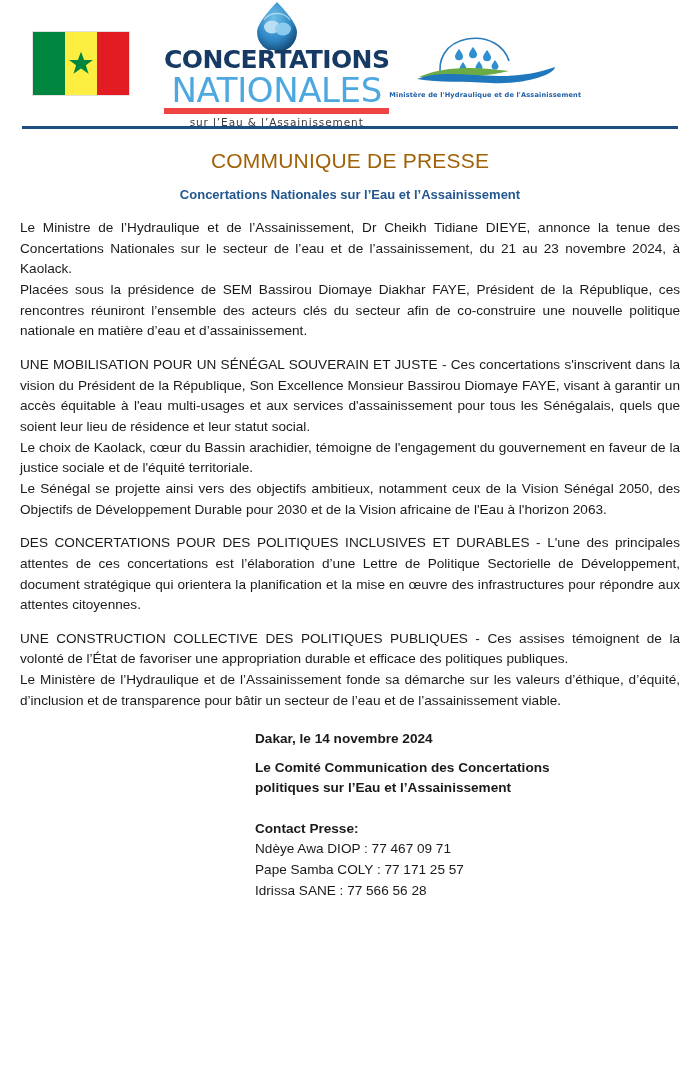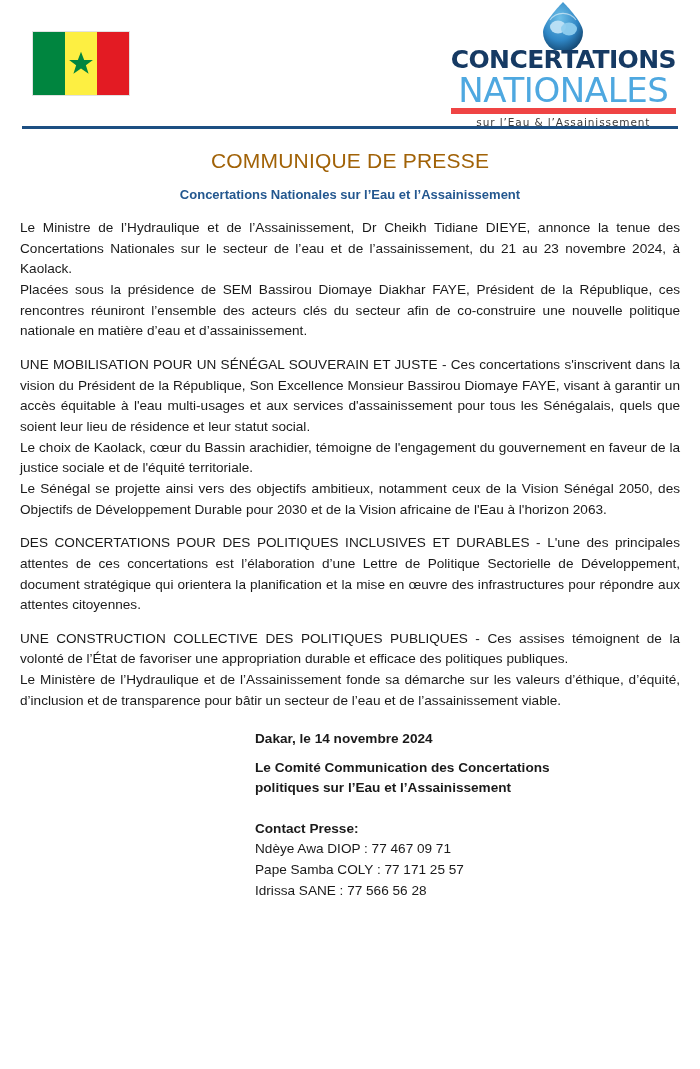--- a/index.html
+++ b/index.html
@@ -15,24 +15,22 @@
     color: #1a1a1a;
     position: relative;
     overflow: hidden;
   }
 
   
   .header {
     height: 120px;
     display: flex;
     align-items: center;
-    justify-content: space-between;
     padding: 6px 24px 0 32px;
     box-sizing: border-box;
-    gap: 40px;
   }
 
   
   .flag {
     width: 96px;
     height: 63px;
     display: flex;
     border: 1px solid #e2e2e2;
     flex: 0 0 auto;
   }
@@ -190,20 +188,40 @@
     </svg>
     <div class="cn-word">
       <span>CONCERTATIONS</span>
     </div>
     <div class="cn-word2">
       <span>NATIONALES</span>
     </div>
     <div class="cn-sub">sur l’Eau &amp; l’Assainissement</div>
   </div>
 
+  <div class="min-logo">
+    <svg width="160" height="62" viewBox="0 0 160 62">
+
+      <path d="M36 50 C32 34 40 16 62 12 C84 8 100 20 104 34" fill="none" stroke="#2a7cba" stroke-width="1.6"></path>
+
+      <g fill="#2f8fd0">
+        <path d="M54 22 c0 0 -4 5 -4 7.2 a4 4 0 0 0 8 0 C58 27 54 22 54 22 z"></path>
+        <path d="M68 20 c0 0 -4 5 -4 7.2 a4 4 0 0 0 8 0 C72 25 68 20 68 20 z"></path>
+        <path d="M82 23 c0 0 -4 5 -4 7.2 a4 4 0 0 0 8 0 C86 28 82 23 82 23 z"></path>
+        <path d="M58 35 c0 0 -3.4 4.4 -3.4 6.3 a3.4 3.4 0 0 0 6.8 0 C61.4 39.4 58 35 58 35 z"></path>
+        <path d="M74 34 c0 0 -3.4 4.4 -3.4 6.3 a3.4 3.4 0 0 0 6.8 0 C77.4 38.4 74 34 74 34 z"></path>
+        <path d="M90 33 c0 0 -3.4 4.4 -3.4 6.3 a3.4 3.4 0 0 0 6.8 0 C93.4 37.4 90 33 90 33 z"></path>
+      </g>
+
+      <path d="M14 50 C40 38 76 40 104 44 C80 50 44 52 14 50 z" fill="#6aab46"></path>
+
+      <path d="M12 52 C48 38 96 60 150 40 C150 47 120 58 86 56 C56 54 36 56 12 52 z" fill="#1f77bd"></path>
+    </svg>
+    <div class="min-caption">Ministère de l'Hydraulique et de l'Assainissement</div>
+  </div>
 
 </div>
 
 <div class="divider"></div>
 
 <h1 class="doc-title">COMMUNIQUE DE PRESSE</h1>
 <h2 class="doc-subtitle">Concertations Nationales sur l’Eau et l’Assainissement</h2>
 
 <div class="content">
 

